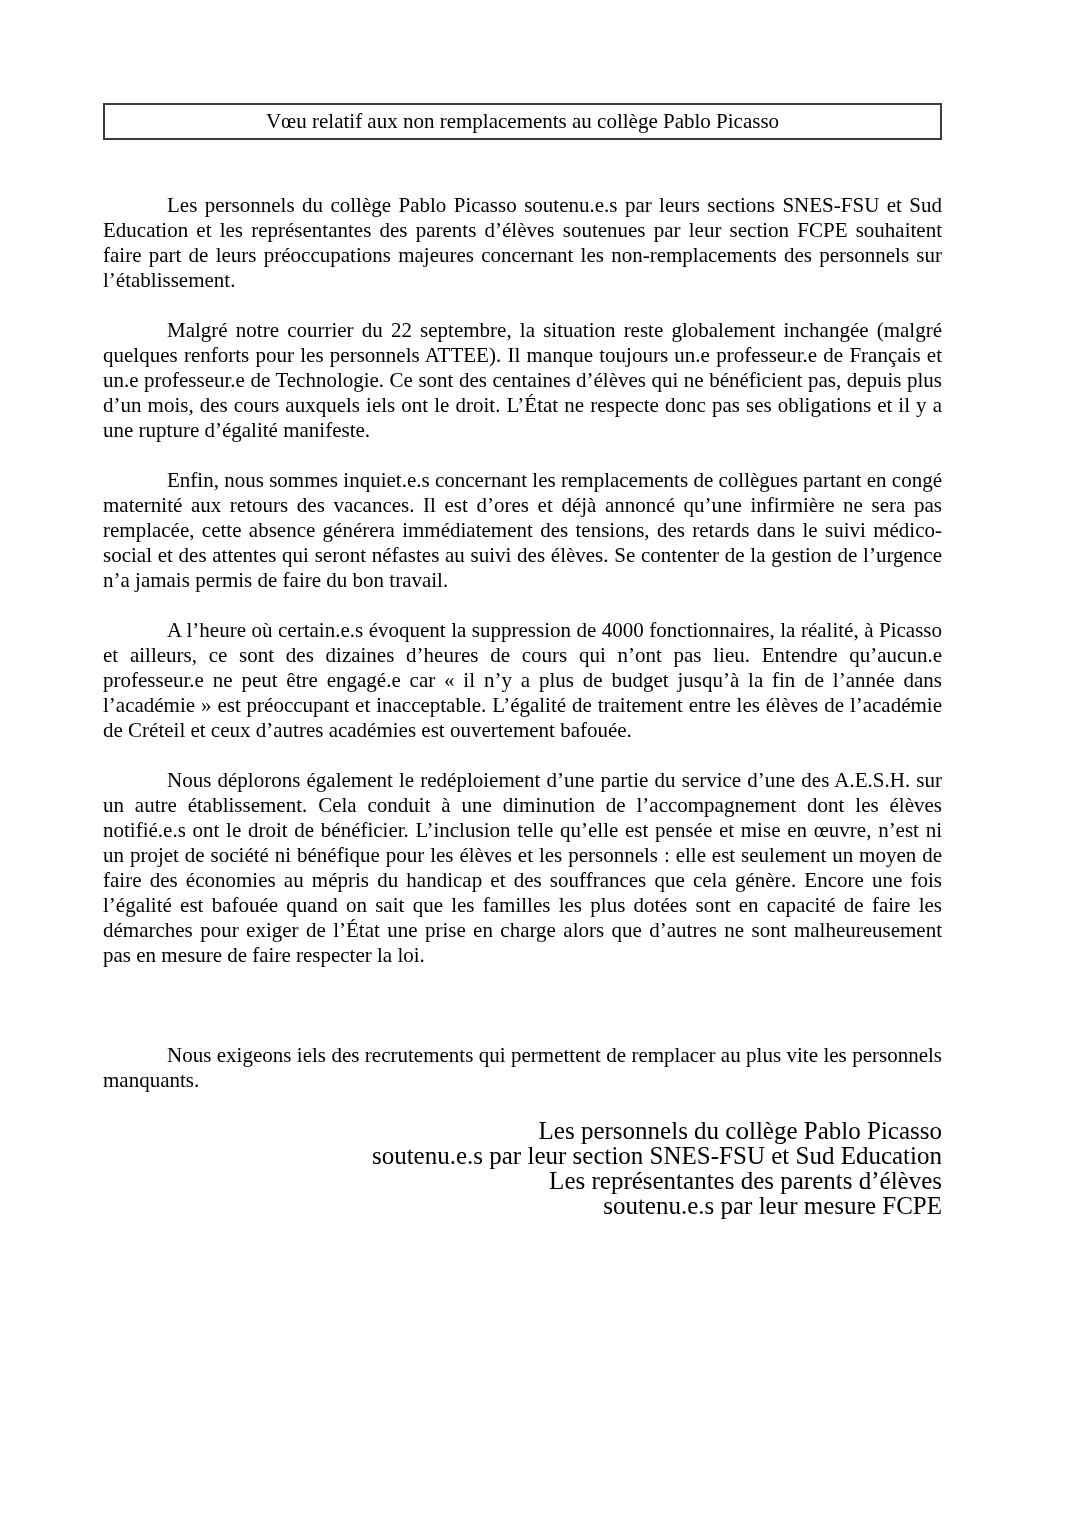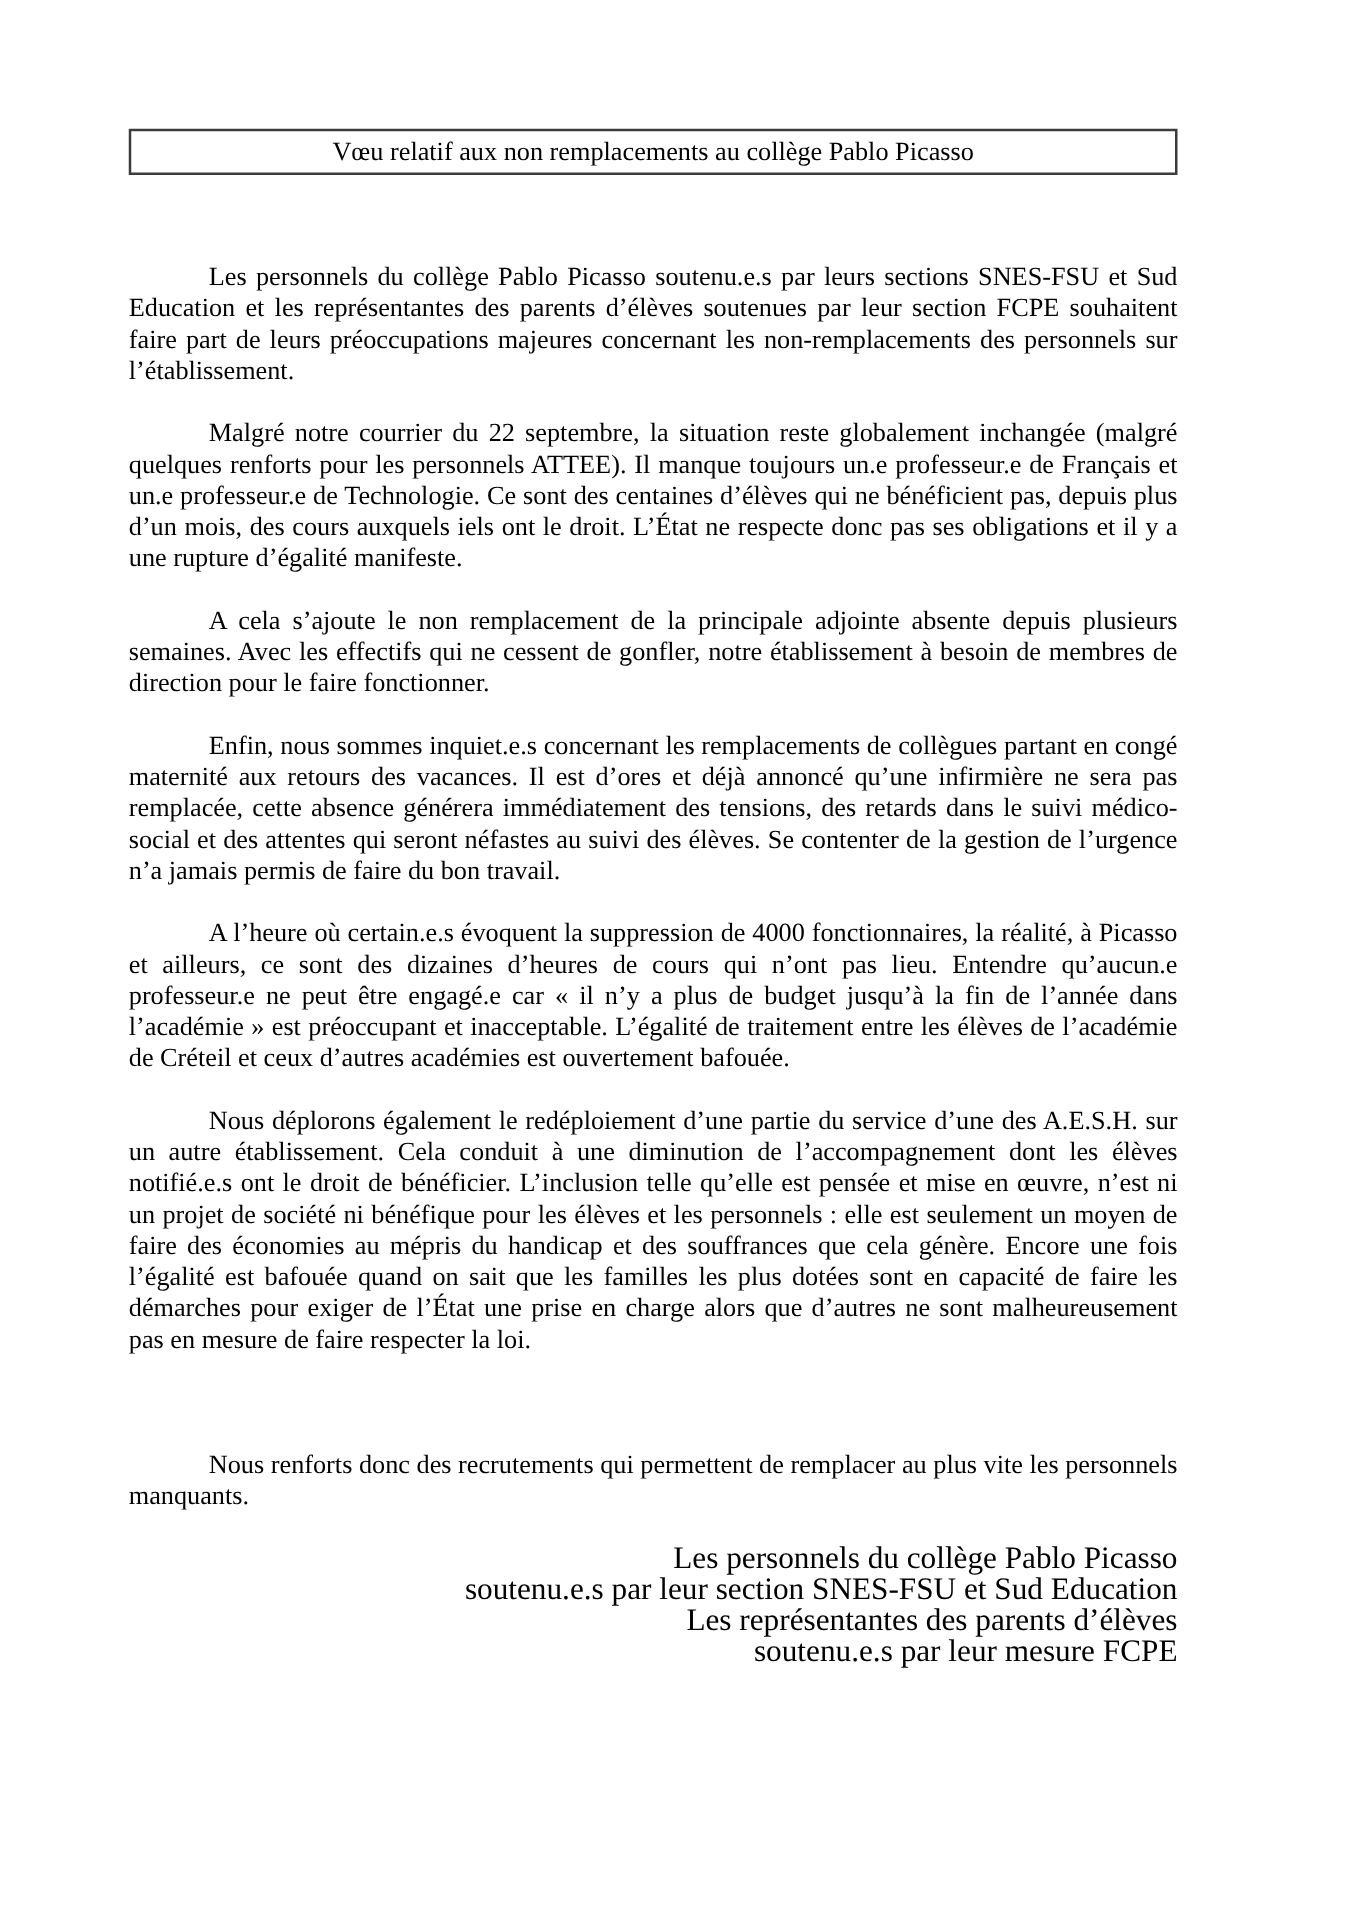--- a/index.html
+++ b/index.html
@@ -29,21 +29,21 @@
     text-align: center;
   }
   .para {
     font-size: 21px;
     line-height: 25px;
     text-align: justify;
     text-indent: 64px;
     margin: 25px 0 0 0;
   }
   .first-para {
-    margin-top: 69px;
+    margin-top: 53px;
   }
   .demand-para {
     margin-top: 75px;
   }
   .signature {
     margin-top: 25px;
     font-size: 25px;
     line-height: 25px;
     text-align: right;
   }
@@ -57,29 +57,28 @@
 <div class="page">
 
   <div class="title-box">
     <span class="title-text">Vœu relatif aux non remplacements au collège Pablo Picasso</span>
   </div>
 
   <p class="para first-para">Les personnels du collège Pablo Picasso soutenu.e.s par leurs sections SNES-FSU et Sud Education et les représentantes des parents d’élèves soutenues par leur section FCPE souhaitent faire part de leurs préoccupations majeures concernant les non-remplacements des personnels sur l’établissement.</p>
 
   <p class="para">Malgré notre courrier du 22 septembre, la situation reste globalement inchangée (malgré quelques renforts pour les personnels ATTEE). Il manque toujours un.e professeur.e de Français et un.e professeur.e de Technologie. Ce sont des centaines d’élèves qui ne bénéficient pas, depuis plus d’un mois, des cours auxquels iels ont le droit. L’État ne respecte donc pas ses obligations et il y a une rupture d’égalité manifeste.</p>
 
-  <p class="para">A cela s’ajoute le non remplacement de la principale adjointe absente depuis plusieurs semaines. Avec les effectifs qui ne cessent de gonfler, notre établissement à besoin de membres de direction pour le faire fonctionner.</p>
 
   <p class="para">Enfin, nous sommes inquiet.e.s concernant les remplacements de collègues partant en congé maternité aux retours des vacances. Il est d’ores et déjà annoncé qu’une infirmière ne sera pas remplacée, cette absence générera immédiatement des tensions, des retards dans le suivi médico-social et des attentes qui seront néfastes au suivi des élèves. Se contenter de la gestion de l’urgence n’a jamais permis de faire du bon travail.</p>
 
   <p class="para">A l’heure où certain.e.s évoquent la suppression de 4000 fonctionnaires, la réalité, à Picasso et ailleurs, ce sont des dizaines d’heures de cours qui n’ont pas lieu. Entendre qu’aucun.e professeur.e ne peut être engagé.e car «&nbsp;il n’y a plus de budget jusqu’à la fin de l’année dans l’académie&nbsp;» est préoccupant et inacceptable. L’égalité de traitement entre les élèves de l’académie de Créteil et ceux d’autres académies est ouvertement bafouée.</p>
 
   <p class="para">Nous déplorons également le redéploiement d’une partie du service d’une des A.E.S.H. sur un autre établissement. Cela conduit à une diminution de l’accompagnement dont les élèves notifié.e.s ont le droit de bénéficier. L’inclusion telle qu’elle est pensée et mise en œuvre, n’est ni un projet de société ni bénéfique pour les élèves et les personnels&nbsp;: elle est seulement un moyen de faire des économies au mépris du handicap et des souffrances que cela génère. Encore une fois l’égalité est bafouée quand on sait que les familles les plus dotées sont en capacité de faire les démarches pour exiger de l’État une prise en charge alors que d’autres ne sont malheureusement pas en mesure de faire respecter la loi.</p>
 
-  <p class="para demand-para">Nous renforts donc des recrutements qui permettent de remplacer au plus vite les personnels manquants.</p>
+  <p class="para demand-para">Nous exigeons iels des recrutements qui permettent de remplacer au plus vite les personnels manquants.</p>
 
   <div class="signature">
     <div class="sig-line">Les personnels du collège Pablo Picasso</div>
     <div class="sig-line">soutenu.e.s par leur section SNES-FSU et Sud Education</div>
     <div class="sig-line">Les représentantes des parents d’élèves</div>
     <div class="sig-line">soutenu.e.s par leur mesure FCPE</div>
   </div>
 
 </div>
 

